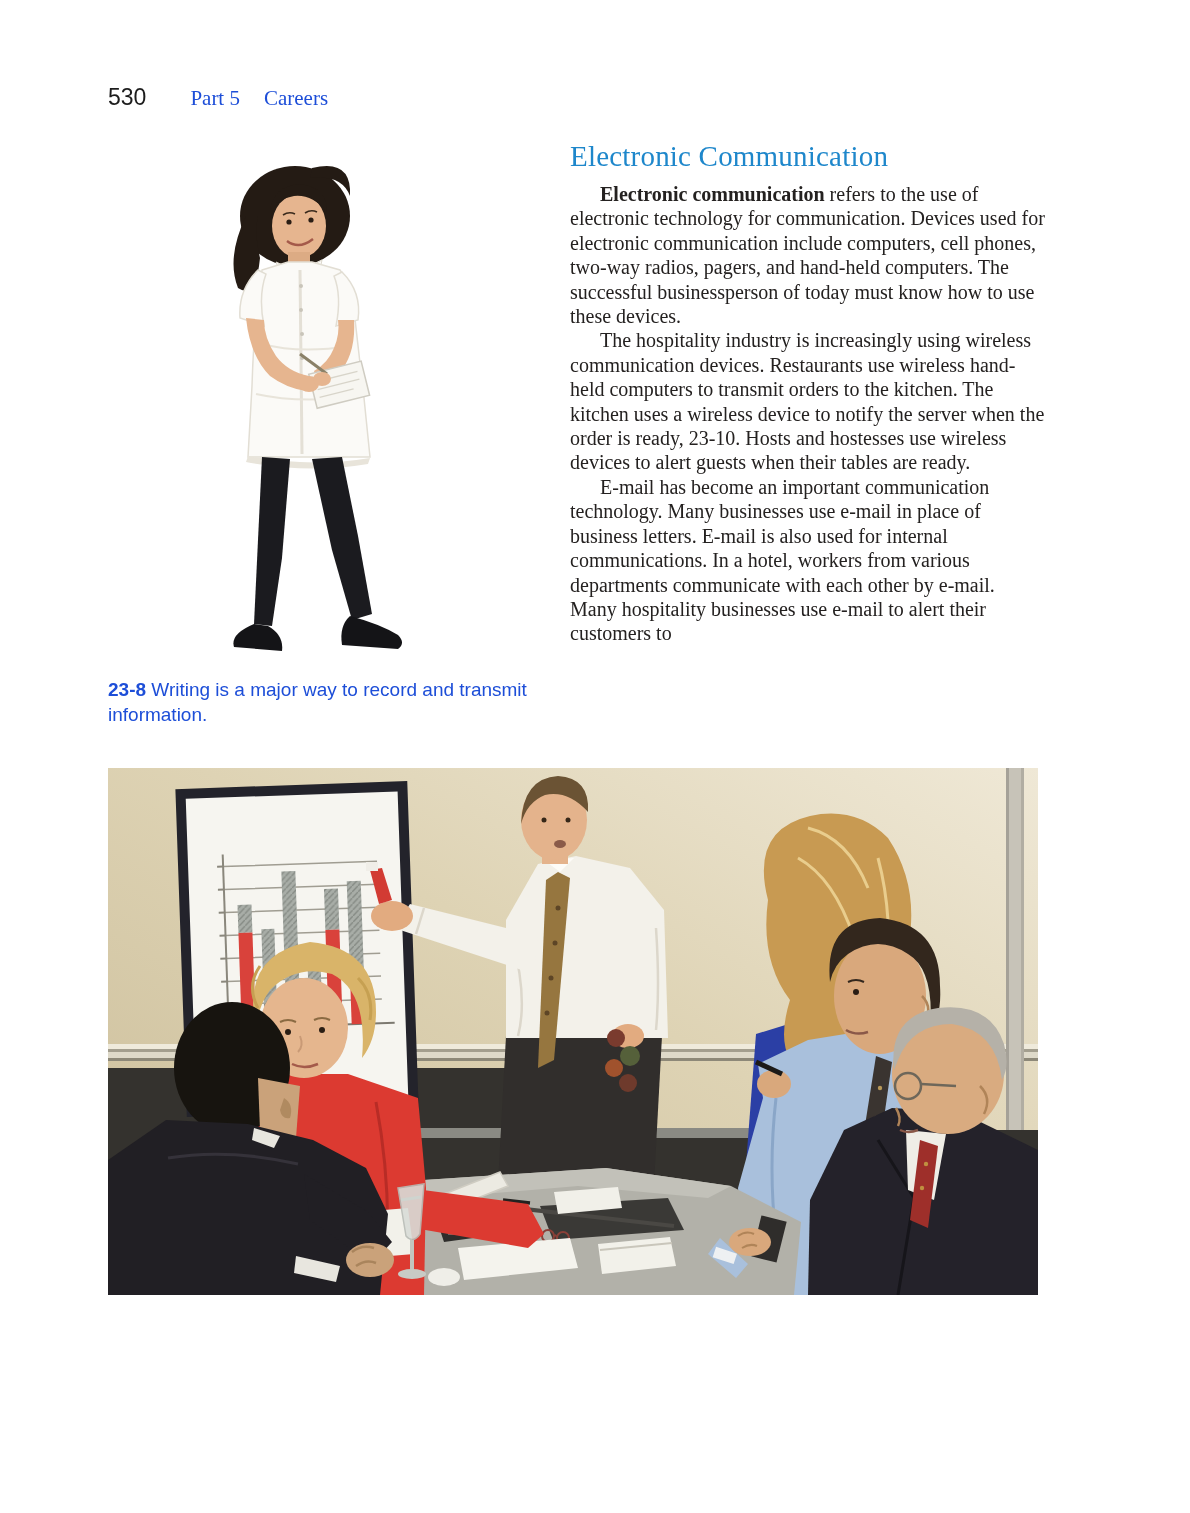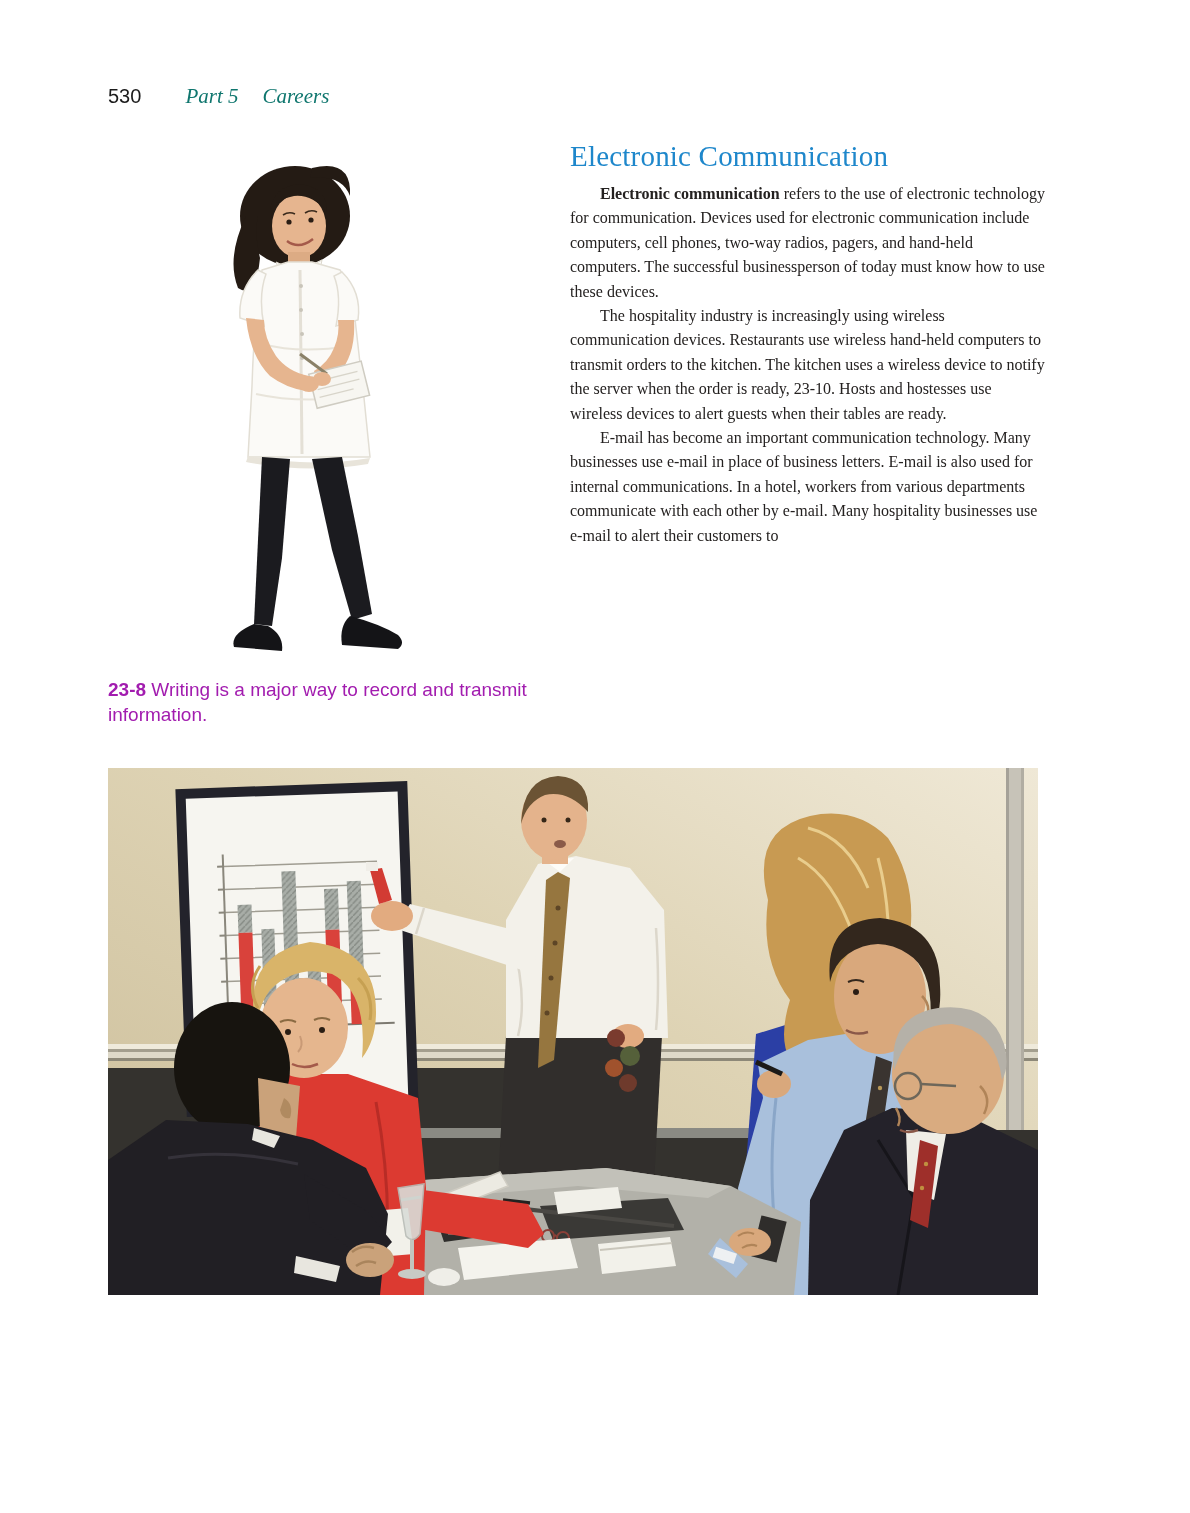--- a/index.html
+++ b/index.html
@@ -1,34 +1,34 @@
 <!DOCTYPE html>
 <html><head>
 <meta charset="utf-8">
 <style>
   html,body{margin:0;padding:0;background:#ffffff;}
   .page{position:relative;width:1190px;height:1513px;background:#ffffff;overflow:hidden;
         font-family:"Liberation Serif",serif;color:#242120;}
   
   .hdr{position:absolute;left:108px;top:84px;white-space:nowrap;}
-  .pagenum{font-family:"Liberation Sans",sans-serif;font-size:20px;color:#1c1c1c;}
-  .part{font-style:italic;font-size:21px;color:#0f766e;margin-left:44px;}
+  .pagenum{font-family:"Liberation Sans",sans-serif;font-size:23px;color:#1c1c1c;}
+  .part{font-size:21px;color:#1d4ed8;margin-left:44px;}
   .sect{margin-left:24px;text-align:right;}
   
   .fig-left{position:absolute;left:200px;top:158px;width:255px;height:505px;}
   
   .caption{position:absolute;font-family:"Liberation Sans",sans-serif;font-size:19px;
-           line-height:25px;color:#a21caf;margin:0;}
+           line-height:25px;color:#1d4ed8;margin:0;}
   .cap1{left:108px;top:677px;width:478px;}
   .cap2{left:108px;top:1309px;width:900px;}
   .caption b{font-weight:bold;}
   
   .col-right{position:absolute;left:570px;top:140px;width:476px;}
   .heading{font-size:29px;font-weight:normal;margin:0 0 9px 0;letter-spacing:.2px;}
-  .body-p{font-size:16px;line-height:24.4px;margin:0;text-indent:30px;text-align:left;}
+  .body-p{font-size:20px;line-height:24.4px;margin:0;text-indent:30px;text-align:left;}
   .body-p .lead{font-weight:bold;}
   
   .fig-bottom{position:absolute;left:108px;top:768px;width:930px;height:527px;}
   svg{display:block;}
 </style>
 </head>
 <body>
 
 <div class="page">
 

